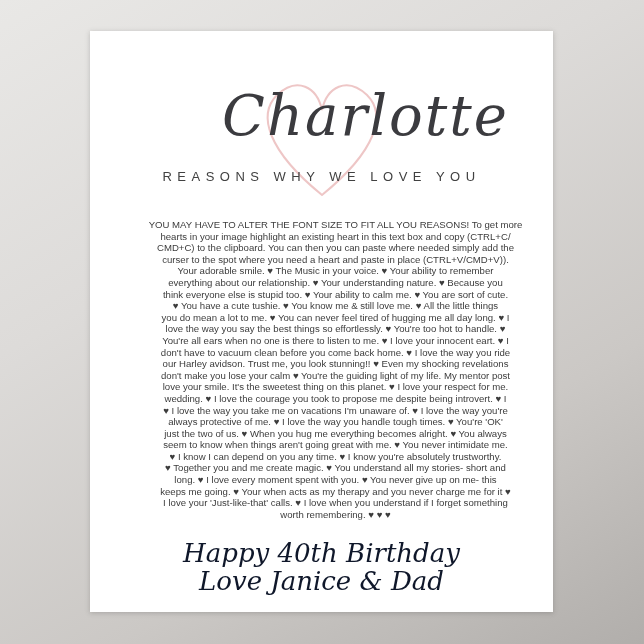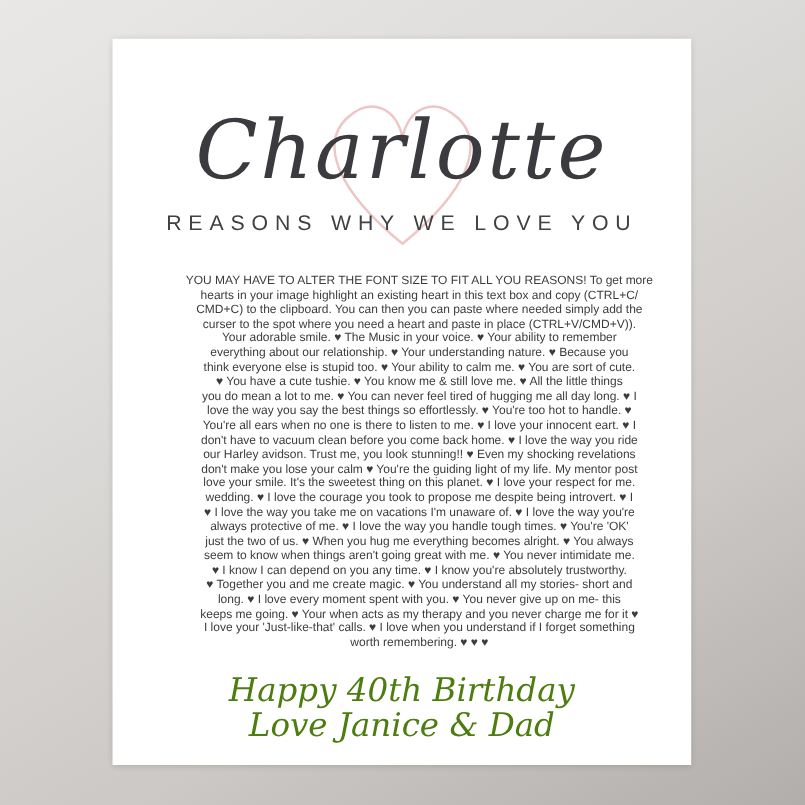--- a/index.html
+++ b/index.html
@@ -35,31 +35,32 @@
   }
   .title {
     position: absolute;
     top: 52px;
     left: 0;
     width: 100%;
     text-align: center;
     font-family: "DejaVu Serif", serif;
     font-style: italic;
     font-weight: 400;
-    font-size: 65px;
+    font-size: 56px;
     letter-spacing: 2px;
     color: #3b3b3f;
+    padding-left: 44px;
   }
   .subtitle {
     position: absolute;
     top: 138px;
     left: 0;
     width: 100%;
     text-align: center;
-    font-size: 17px;
+    font-size: 13px;
     letter-spacing: 5.5px;
     color: #414141;
   }
   .reasons {
     position: absolute;
     top: 188px;
     left: 0;
     width: 100%;
     text-align: center;
     font-size: 9.6px;
@@ -73,21 +74,21 @@
   .footer {
     position: absolute;
     top: 508px;
     left: 0;
     width: 100%;
     text-align: center;
     font-family: "DejaVu Serif", serif;
     font-style: italic;
     font-size: 26px;
     line-height: 28px;
-    color: #4d7c0f;
+    color: #0f172a;
   }
 </style>
 </head>
 <body>
 
 <div class="stage">
   <div class="poster">
 
     <svg class="heart-outline" viewBox="0 0 132 128" fill="none" xmlns="http://www.w3.org/2000/svg">
       <path d="M66 122 C 12 78, 1 42, 21 22 C 41 3, 61 14, 66 37 C 71 14, 91 3, 111 22 C 131 42, 120 78, 66 122 Z" stroke="#eec6c6" stroke-width="2" fill="none"></path>

